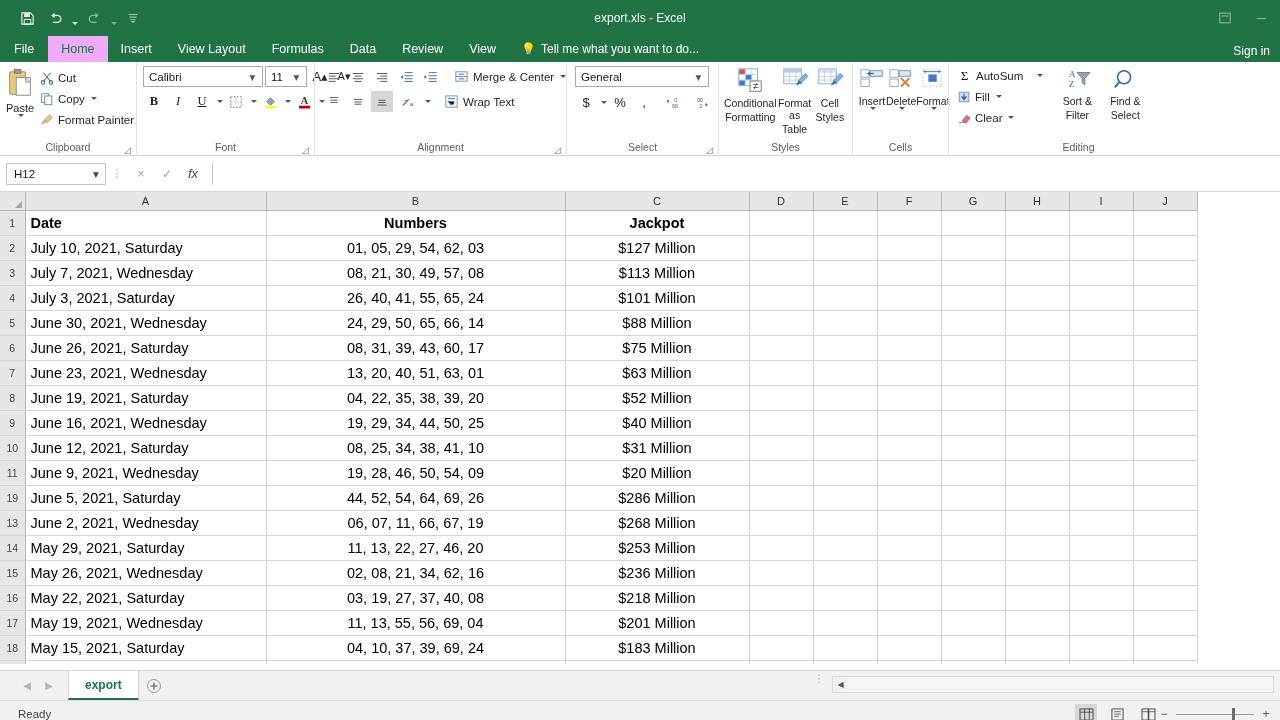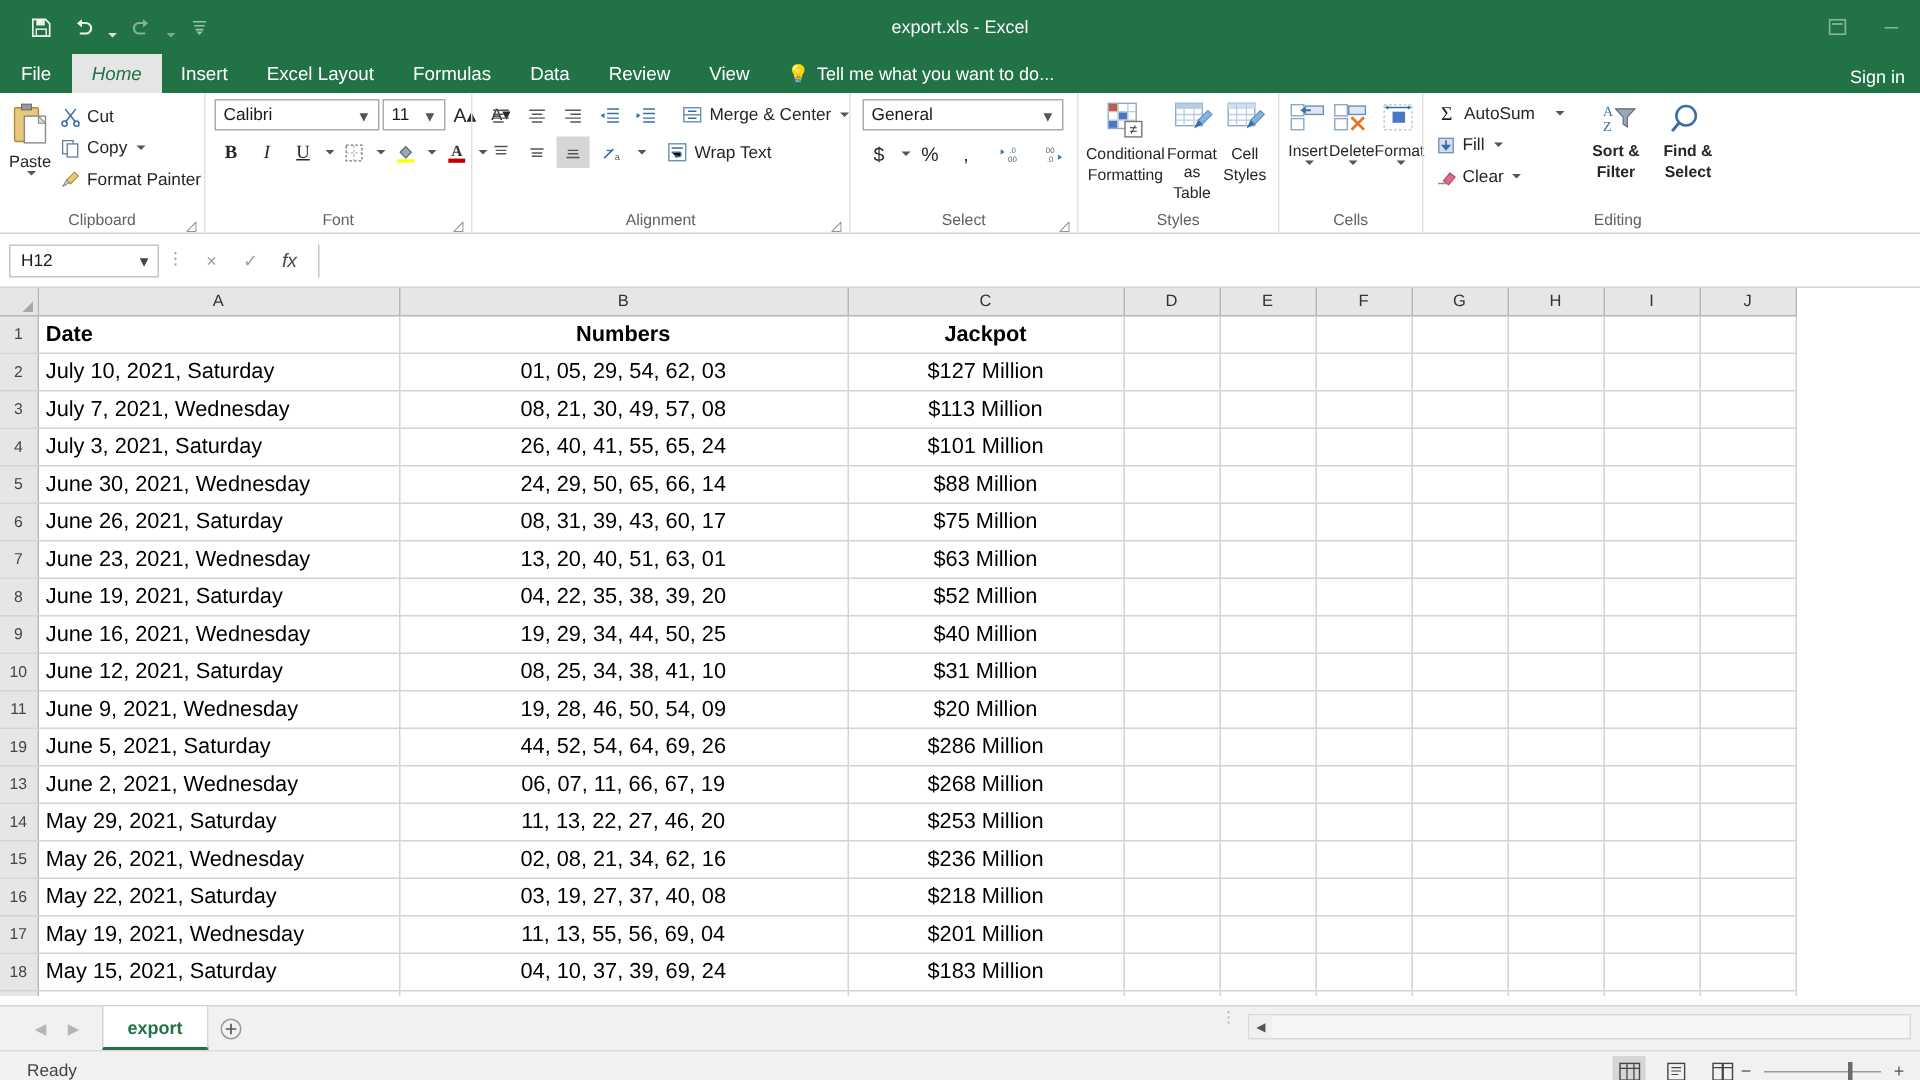--- a/index.html
+++ b/index.html
@@ -33,21 +33,21 @@
   .win-btn { width: 22px; height: 22px; display:flex; align-items:center; justify-content:center; color: rgba(255,255,255,.45); }
 
   
   .tabsrow {
     height: 26px; background: #217346; display: flex; align-items: center; position: relative;
   }
   .tab {
     height: 26px; padding: 0 13px; color: #ffffff; font-size: 12.5px;
     display: flex; align-items: center; white-space: nowrap;
   }
-  .tab.active { background: #e5e5e5; color: #217346; font-weight: normal; font-style: italic; }
+  .tab.active { background: #f0abfc; color: #217346; font-weight: normal; }
   .tab.file { padding: 0 14px; }
   .tellme { display: flex; align-items: center; gap: 5px; color: #ffffff; font-size: 12px; padding-left: 12px; }
   .bulb { font-size: 12px; }
   .signin { position: absolute; right: 10px; bottom: 4px; color: #ffffff; font-size: 12px; }
 
   
   .ribbon {
     height: 94px; background: #ffffff; border-bottom: 1px solid #d4d4d4;
     display: flex; position: relative;
   }
@@ -82,21 +82,21 @@
   
   .g-font { width: 178px; }
   .g-font .rgroup-body { flex-direction: column; padding: 4px 4px 0 6px; gap: 4px; }
   .row { display: flex; align-items: center; gap: 2px; }
   .combo {
     height: 21px; border: 1px solid #ababab; background: #fff; display: flex; align-items: center;
     padding: 0 3px 0 5px; font-size: 11.5px; color: #1a1a1a;
   }
   .combo .cb-txt { flex: 1; white-space: nowrap; overflow: hidden; }
   .combo .cb-arrow { width: 13px; display:flex; align-items:center; justify-content:center; color:#555; }
-  .fontname { width: 110px; }
+  .fontname { width: 120px; }
   .fontsize { width: 42px; }
   .sq { width: 22px; height: 21px; display: flex; align-items: center; justify-content: center; font-size: 12.5px; color: #262626; }
   .sq.bold { font-weight: bold; font-family: "Liberation Serif", serif; }
   .sq.ital { font-style: italic; font-family: "Liberation Serif", serif; }
   .sq.undl { text-decoration: underline; font-family: "Liberation Serif", serif; }
   .aa-grow { font-size: 13px; }
   .aa-shrink { font-size: 11px; }
 
   
   .g-align { width: 252px; }
@@ -117,21 +117,21 @@
   .g-cells { width: 96px; }
   .g-cells .rgroup-body { gap: 0px; padding-top: 3px; }
   .g-cells .big-btn { width: 42px; font-size: 10.5px; }
 
   
   .g-edit { flex: 1; }
   .g-edit .rgroup-body { padding-top: 3px; gap: 3px; }
   .edit-left { display: flex; flex-direction: column; gap: 0px; }
   .edit-right { display: flex; gap: 0px; padding-left: 4px; }
   .edit-right .big-btn { width: 48px; font-size: 10.5px; }
-  .edit-right .big-btn .lbl { line-height: 12px; font-weight: bold; }
+  .edit-right .big-btn .lbl { line-height: 12px; }
 
   
   .fbar { height: 36px; background: #ffffff; display: flex; align-items: center; padding: 0 0 0 6px; gap: 4px; border-bottom: 1px solid #d4d4d4; }
   .namebox {
     width: 100px; height: 22px; border: 1px solid #c6c6c6; background: #fff;
     display: flex; align-items: center; padding: 0 2px 0 7px; font-size: 11.5px; color: #1a1a1a;
   }
   .namebox .nb-txt { flex: 1; }
   .namebox .nb-arrow { width: 14px; display: flex; align-items: center; justify-content: center; color: #444; }
   .fb-dots { width: 14px; text-align: center; color: #9a9a9a; font-size: 11px; letter-spacing: 0; line-height: 9px; }
@@ -238,21 +238,21 @@
           <rect x="2" y="8" width="12" height="1.4" fill="currentColor"></rect>
         </svg>
     </div>
   </div>
 </div>
 
 <div class="tabsrow">
   <div class="tab file">File</div>
   <div class="tab active">Home</div>
   <div class="tab">Insert</div>
-  <div class="tab">Excel Layout</div>
+  <div class="tab">View Layout</div>
   <div class="tab">Formulas</div>
   <div class="tab">Data</div>
   <div class="tab">Review</div>
   <div class="tab">View</div>
   <div class="tellme">
     <span class="bulb">💡</span>
     <span>Tell me what you want to do...</span>
   </div>
   <div class="signin">Sign in</div>
 </div>

